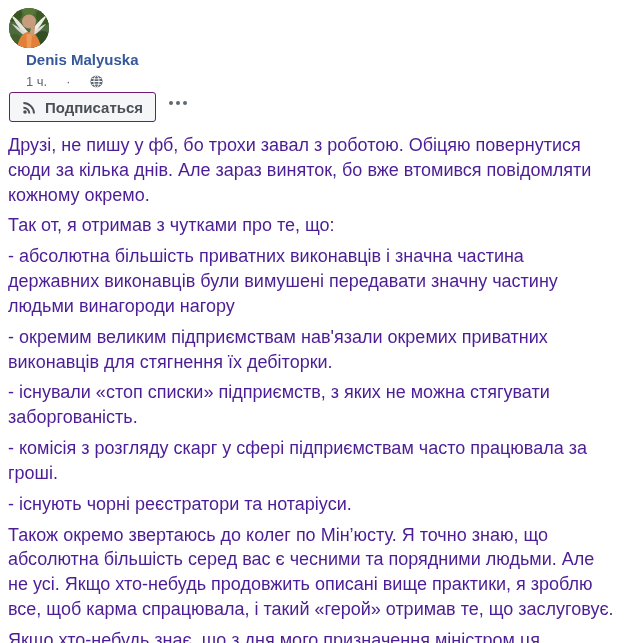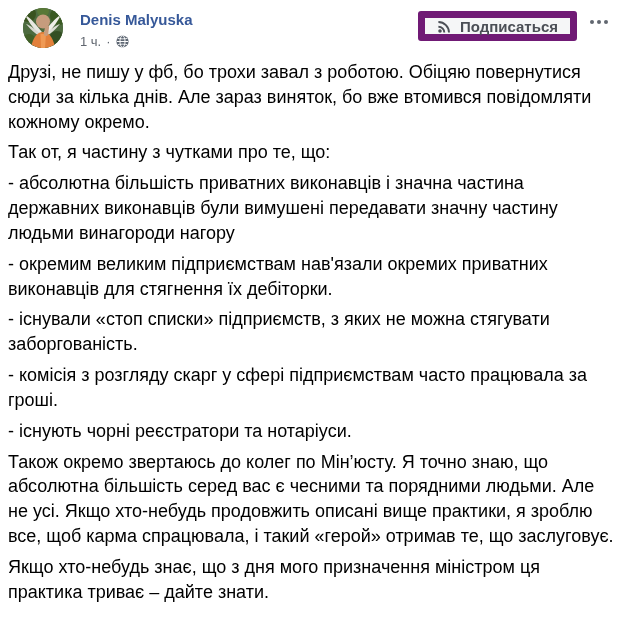--- a/index.html
+++ b/index.html
@@ -10,21 +10,22 @@
     font-family: "Liberation Sans", sans-serif;
     overflow: hidden;
     -webkit-font-smoothing: antialiased;
   }
   .card { width: 626px; height: 643px; background: #fff; }
 
   
   .header {
     display: flex;
     align-items: flex-start;
-    padding: 8px 16px 0 23px;
+    padding: 8px 16px 0 9px;
+    flex-direction: column;
   }
   .avatar {
     width: 40px; height: 40px;
     border-radius: 50%;
     overflow: hidden;
     flex: none;
     cursor: pointer;
     background: #4d6b3f;
   }
   .avatar svg { display: block; }
@@ -34,38 +35,38 @@
     font-weight: 700;
     font-size: 15px;
     line-height: 1.2;
     text-decoration: none;
     cursor: pointer;
     display: inline-block;
   }
   .sub {
     display: flex;
     align-items: center;
-    gap: 5px;
+    gap: 19px;
     color: #616770;
     font-size: 13px;
     margin-top: 5px;
   }
   .sub .timestamp { cursor: pointer; }
   .sub .sep { color: #616770; }
   .globe { display: inline-flex; align-items: center; }
 
   .actions { display: flex; align-items: flex-start; gap: 11px; padding-top: 3px; }
   .follow {
     display: inline-flex;
     align-items: center;
     gap: 8px;
     height: 30px;
     padding: 0 12px;
     background: #f5f6f7;
-    border: 7px solid #701a75;
+    border: 1px solid #701a75;
     border-radius: 3px;
     color: #4b4f56;
     font-weight: 700;
     font-size: 15px;
     font-family: inherit;
     cursor: pointer;
     box-sizing: border-box;
   }
   .rss { display: inline-flex; align-items: center; }
   .more {
@@ -77,21 +78,21 @@
     cursor: pointer;
   }
   .more .dot { width: 4px; height: 4px; border-radius: 50%; background: #616770; }
 
   
   .content { padding: 11px 8px 0 8px; }
   .content p {
     margin: 0 0 6px 0;
     font-size: 18px;
     line-height: 1.38;
-    color: #000000;
+    color: #4c1d95;
     word-wrap: break-word;
   }
 </style>
 </head>
 <body>
 
 <div class="card">
 
   <div class="header">
 
@@ -145,21 +146,21 @@
         <span class="dot"></span>
         <span class="dot"></span>
         <span class="dot"></span>
       </button>
     </div>
 
   </div>
 
   <div class="content">
     <p>Друзі, не пишу у фб, бо трохи завал з роботою. Обіцяю повернутися сюди за кілька днів. Але зараз виняток, бо вже втомився повідомляти кожному окремо.</p>
-    <p>Так от, я частину з чутками про те, що:</p>
+    <p>Так от, я отримав з чутками про те, що:</p>
     <p>- абсолютна більшість приватних виконавців і значна частина державних виконавців були вимушені передавати значну частину людьми винагороди нагору</p>
     <p>- окремим великим підприємствам нав'язали окремих приватних виконавців для стягнення їх дебіторки.</p>
     <p>- існували «стоп списки» підприємств, з яких не можна стягувати заборгованість.</p>
     <p>- комісія з розгляду скарг у сфері підприємствам часто працювала за гроші.</p>
     <p>- існують чорні реєстратори та нотаріуси.</p>
     <p>Також окремо звертаюсь до колег по Мін’юсту. Я точно знаю, що абсолютна більшість серед вас є чесними та порядними людьми. Але не усі. Якщо хто-небудь продовжить описані вище практики, я зроблю все, щоб карма спрацювала, і такий «герой» отримав те, що заслуговує.</p>
     <p>Якщо хто-небудь знає, що з дня мого призначення міністром ця практика триває – дайте знати.</p>
   </div>
 
 </div>

